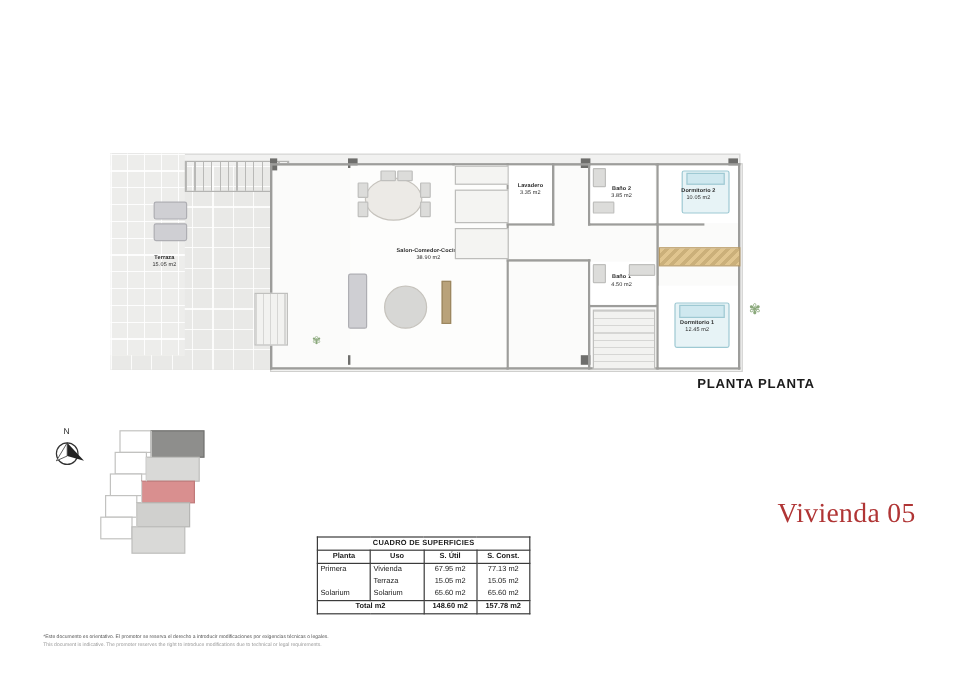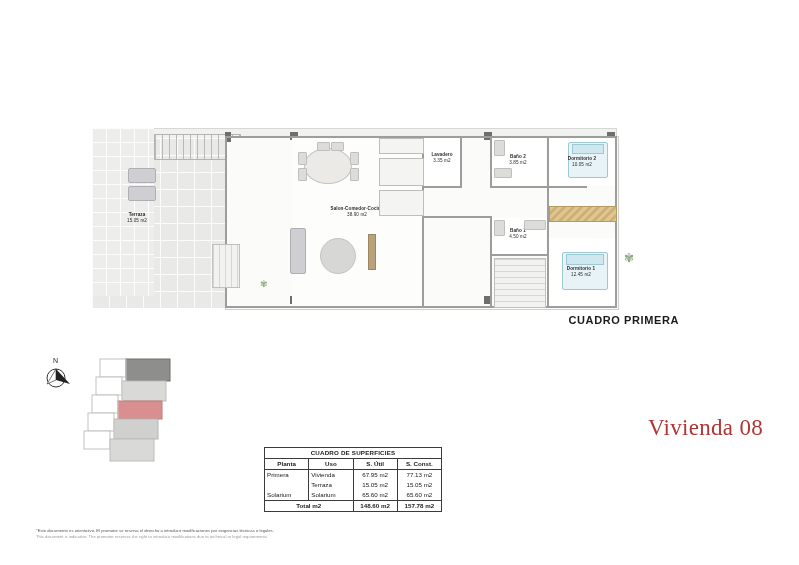--- a/index.html
+++ b/index.html
@@ -350,21 +350,21 @@
       <b>Dormitorio 1</b><br>
       <span>12.45 m2</span>
     </div>
 
     <div style="position:absolute; left:457px; top:78px; width:66px; height:14px; background:repeating-linear-gradient(135deg,#e0c58f 0 3px,#cbb07a 3px 6px); border:1px solid #b89a63;"></div>
 
     <div class="plant" style="left:532px; top:124px;">✾</div>
     <div class="plant" style="left:168px; top:150px; font-size:9px;">✾</div>
   </div>
 
-  <div class="plan-title">CUADRO PRIMERA</div>
+  <div class="plan-title">PLANTA PLANTA</div>
 
   <div class="compass">
     <div class="n">N</div>
     <svg width="34" height="30" viewBox="0 0 34 30" style="position:absolute; left:0; top:7px;">
       <circle cx="12" cy="14" r="9" fill="none" stroke="#333" stroke-width="1"></circle>
       <polygon points="12,5 26,20 12,16" fill="#222"></polygon>
       <polygon points="12,5 12,16 3,20" fill="#fff" stroke="#222" stroke-width=".6"></polygon>
     </svg>
   </div>
 
@@ -384,21 +384,21 @@
       <rect x="28" y="82" width="44" height="22" fill="#d9d9d7" stroke="#bdbdbb" stroke-width="1"></rect>
       <g stroke="#d2d2d0" stroke-width="1" fill="none">
         <line x1="44" y1="2" x2="44" y2="24"></line>
         <line x1="40" y1="24" x2="40" y2="44"></line>
         <line x1="36" y1="44" x2="36" y2="62"></line>
         <line x1="32" y1="62" x2="32" y2="82"></line>
       </g>
     </svg>
   </div>
 
-  <div class="vivienda">Vivienda 08</div>
+  <div class="vivienda">Vivienda 05</div>
 
   <div class="table-wrap">
     <table class="surf">
       <thead>
         <tr>
           <th class="title-cell" colspan="4">CUADRO DE SUPERFICIES</th>
         </tr>
         <tr class="hdr">
           <th>Planta</th>
           <th>Uso</th>

